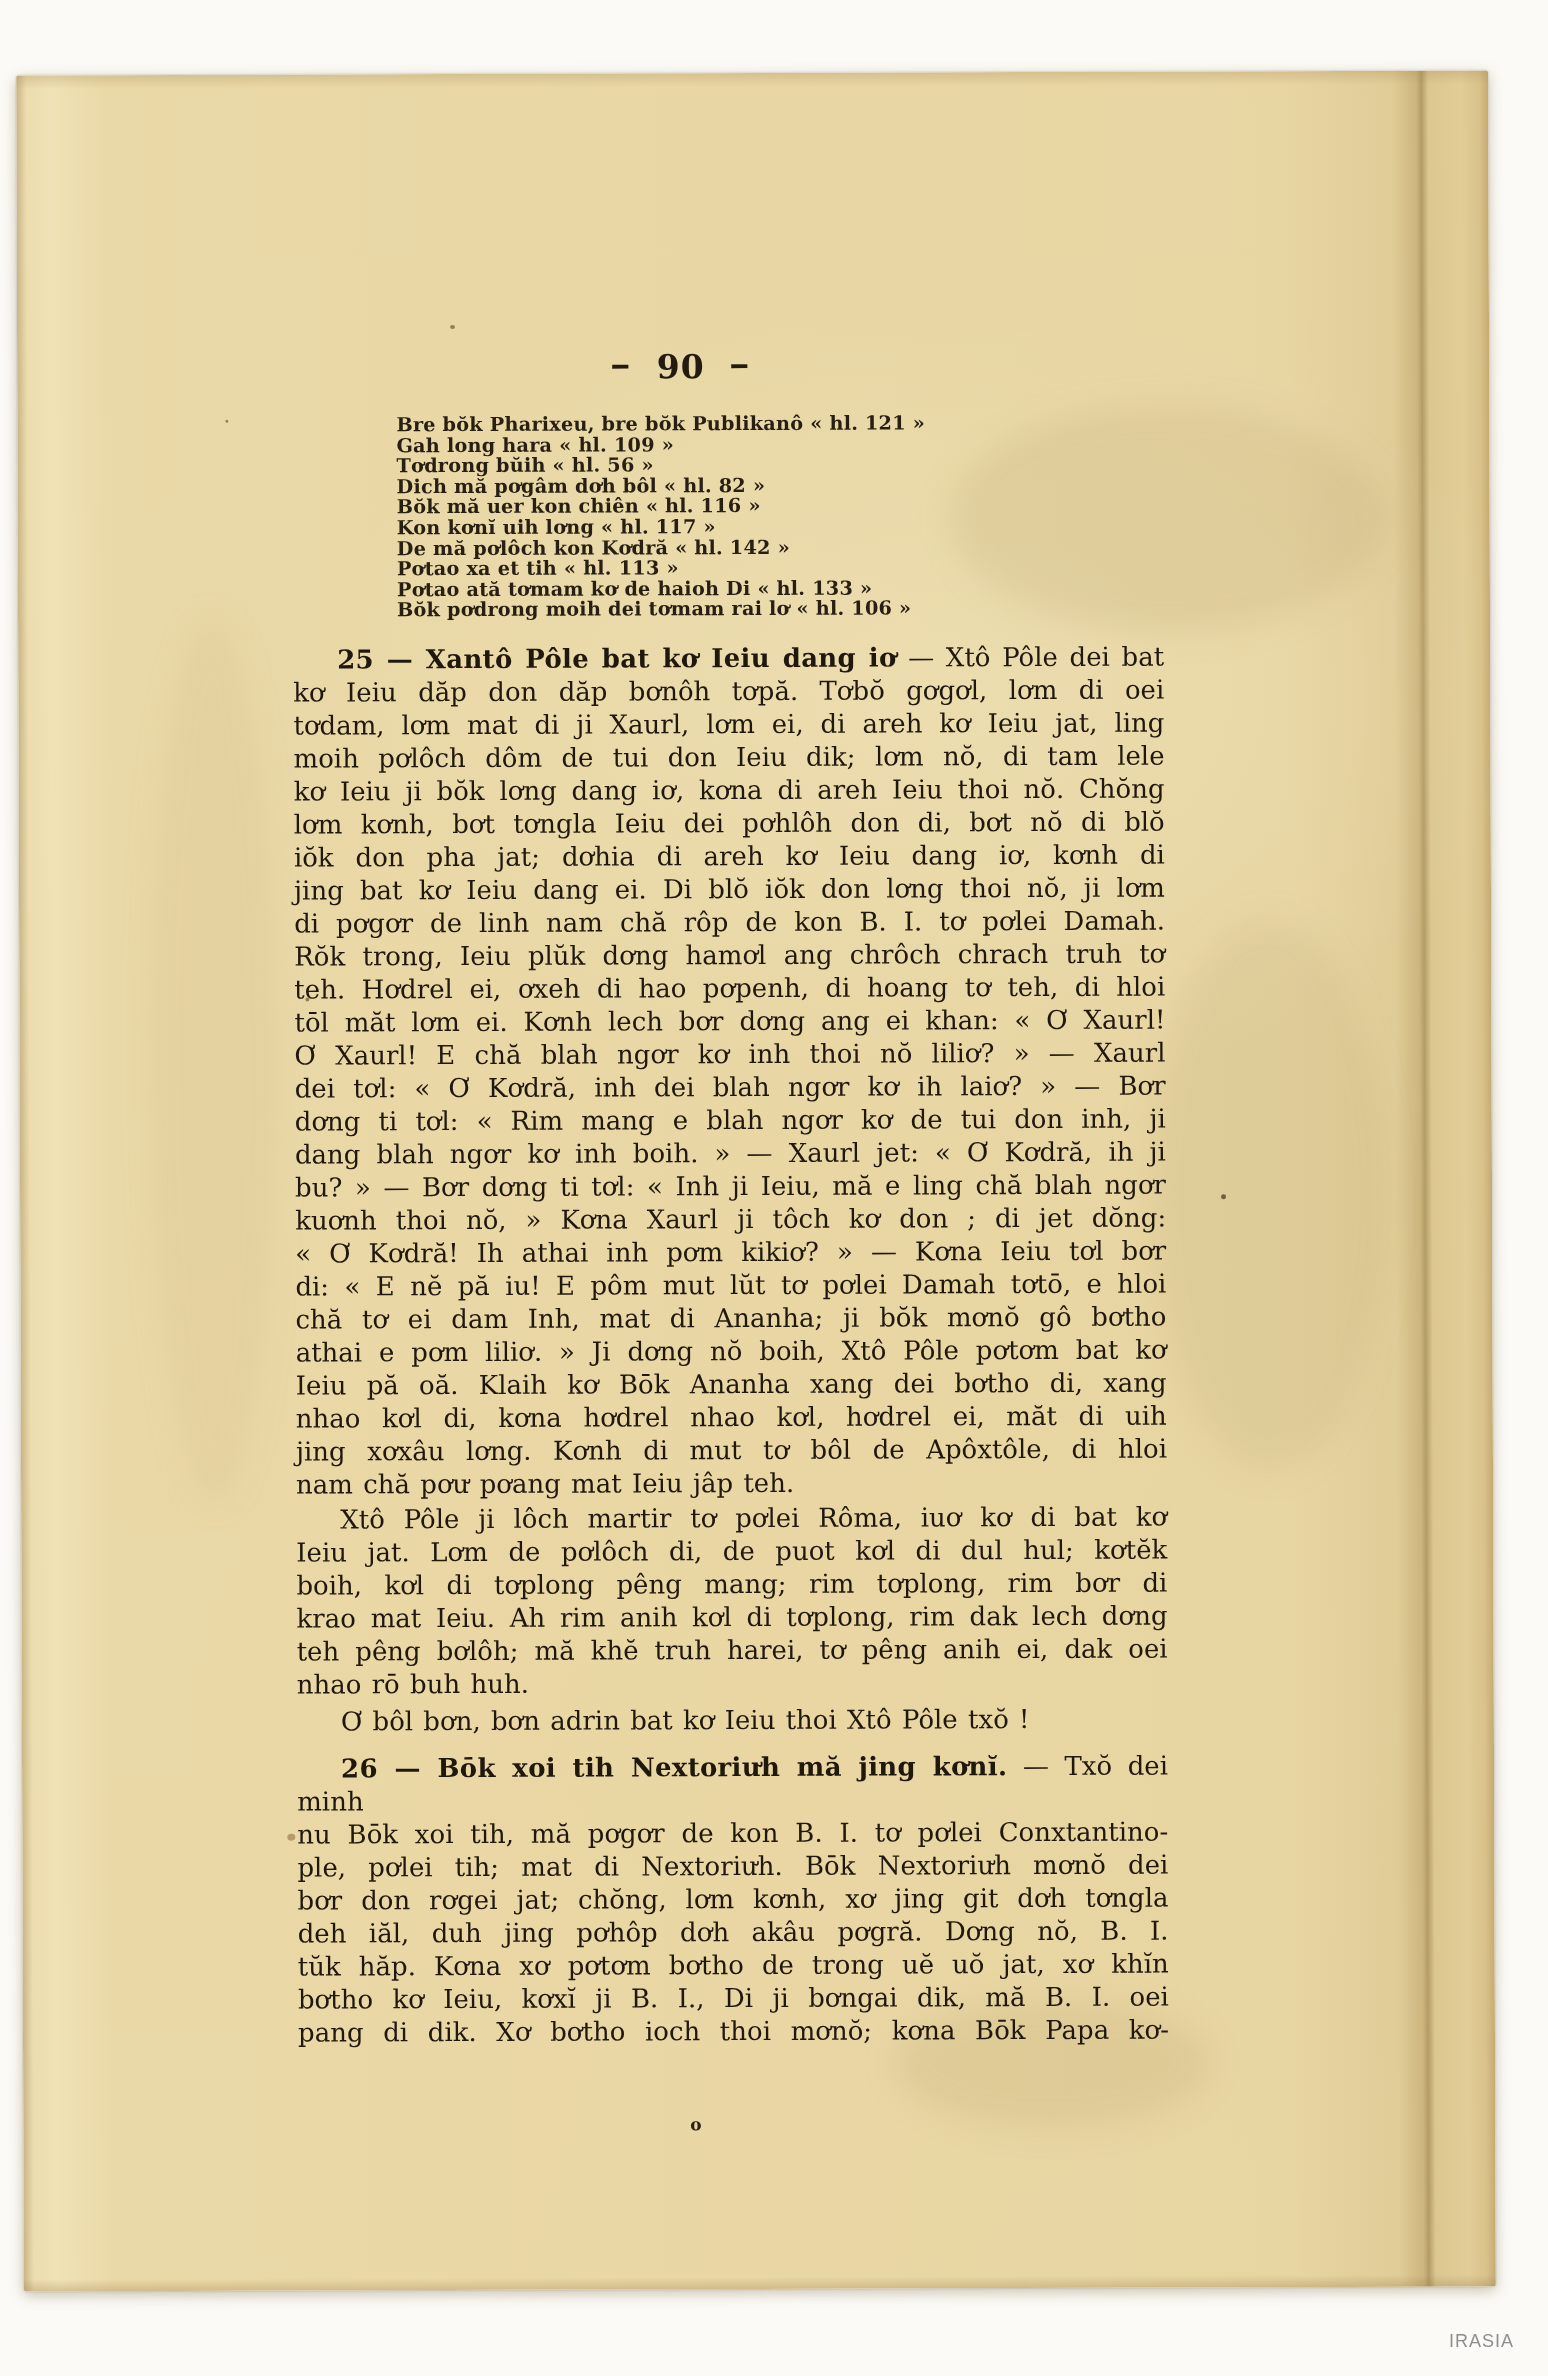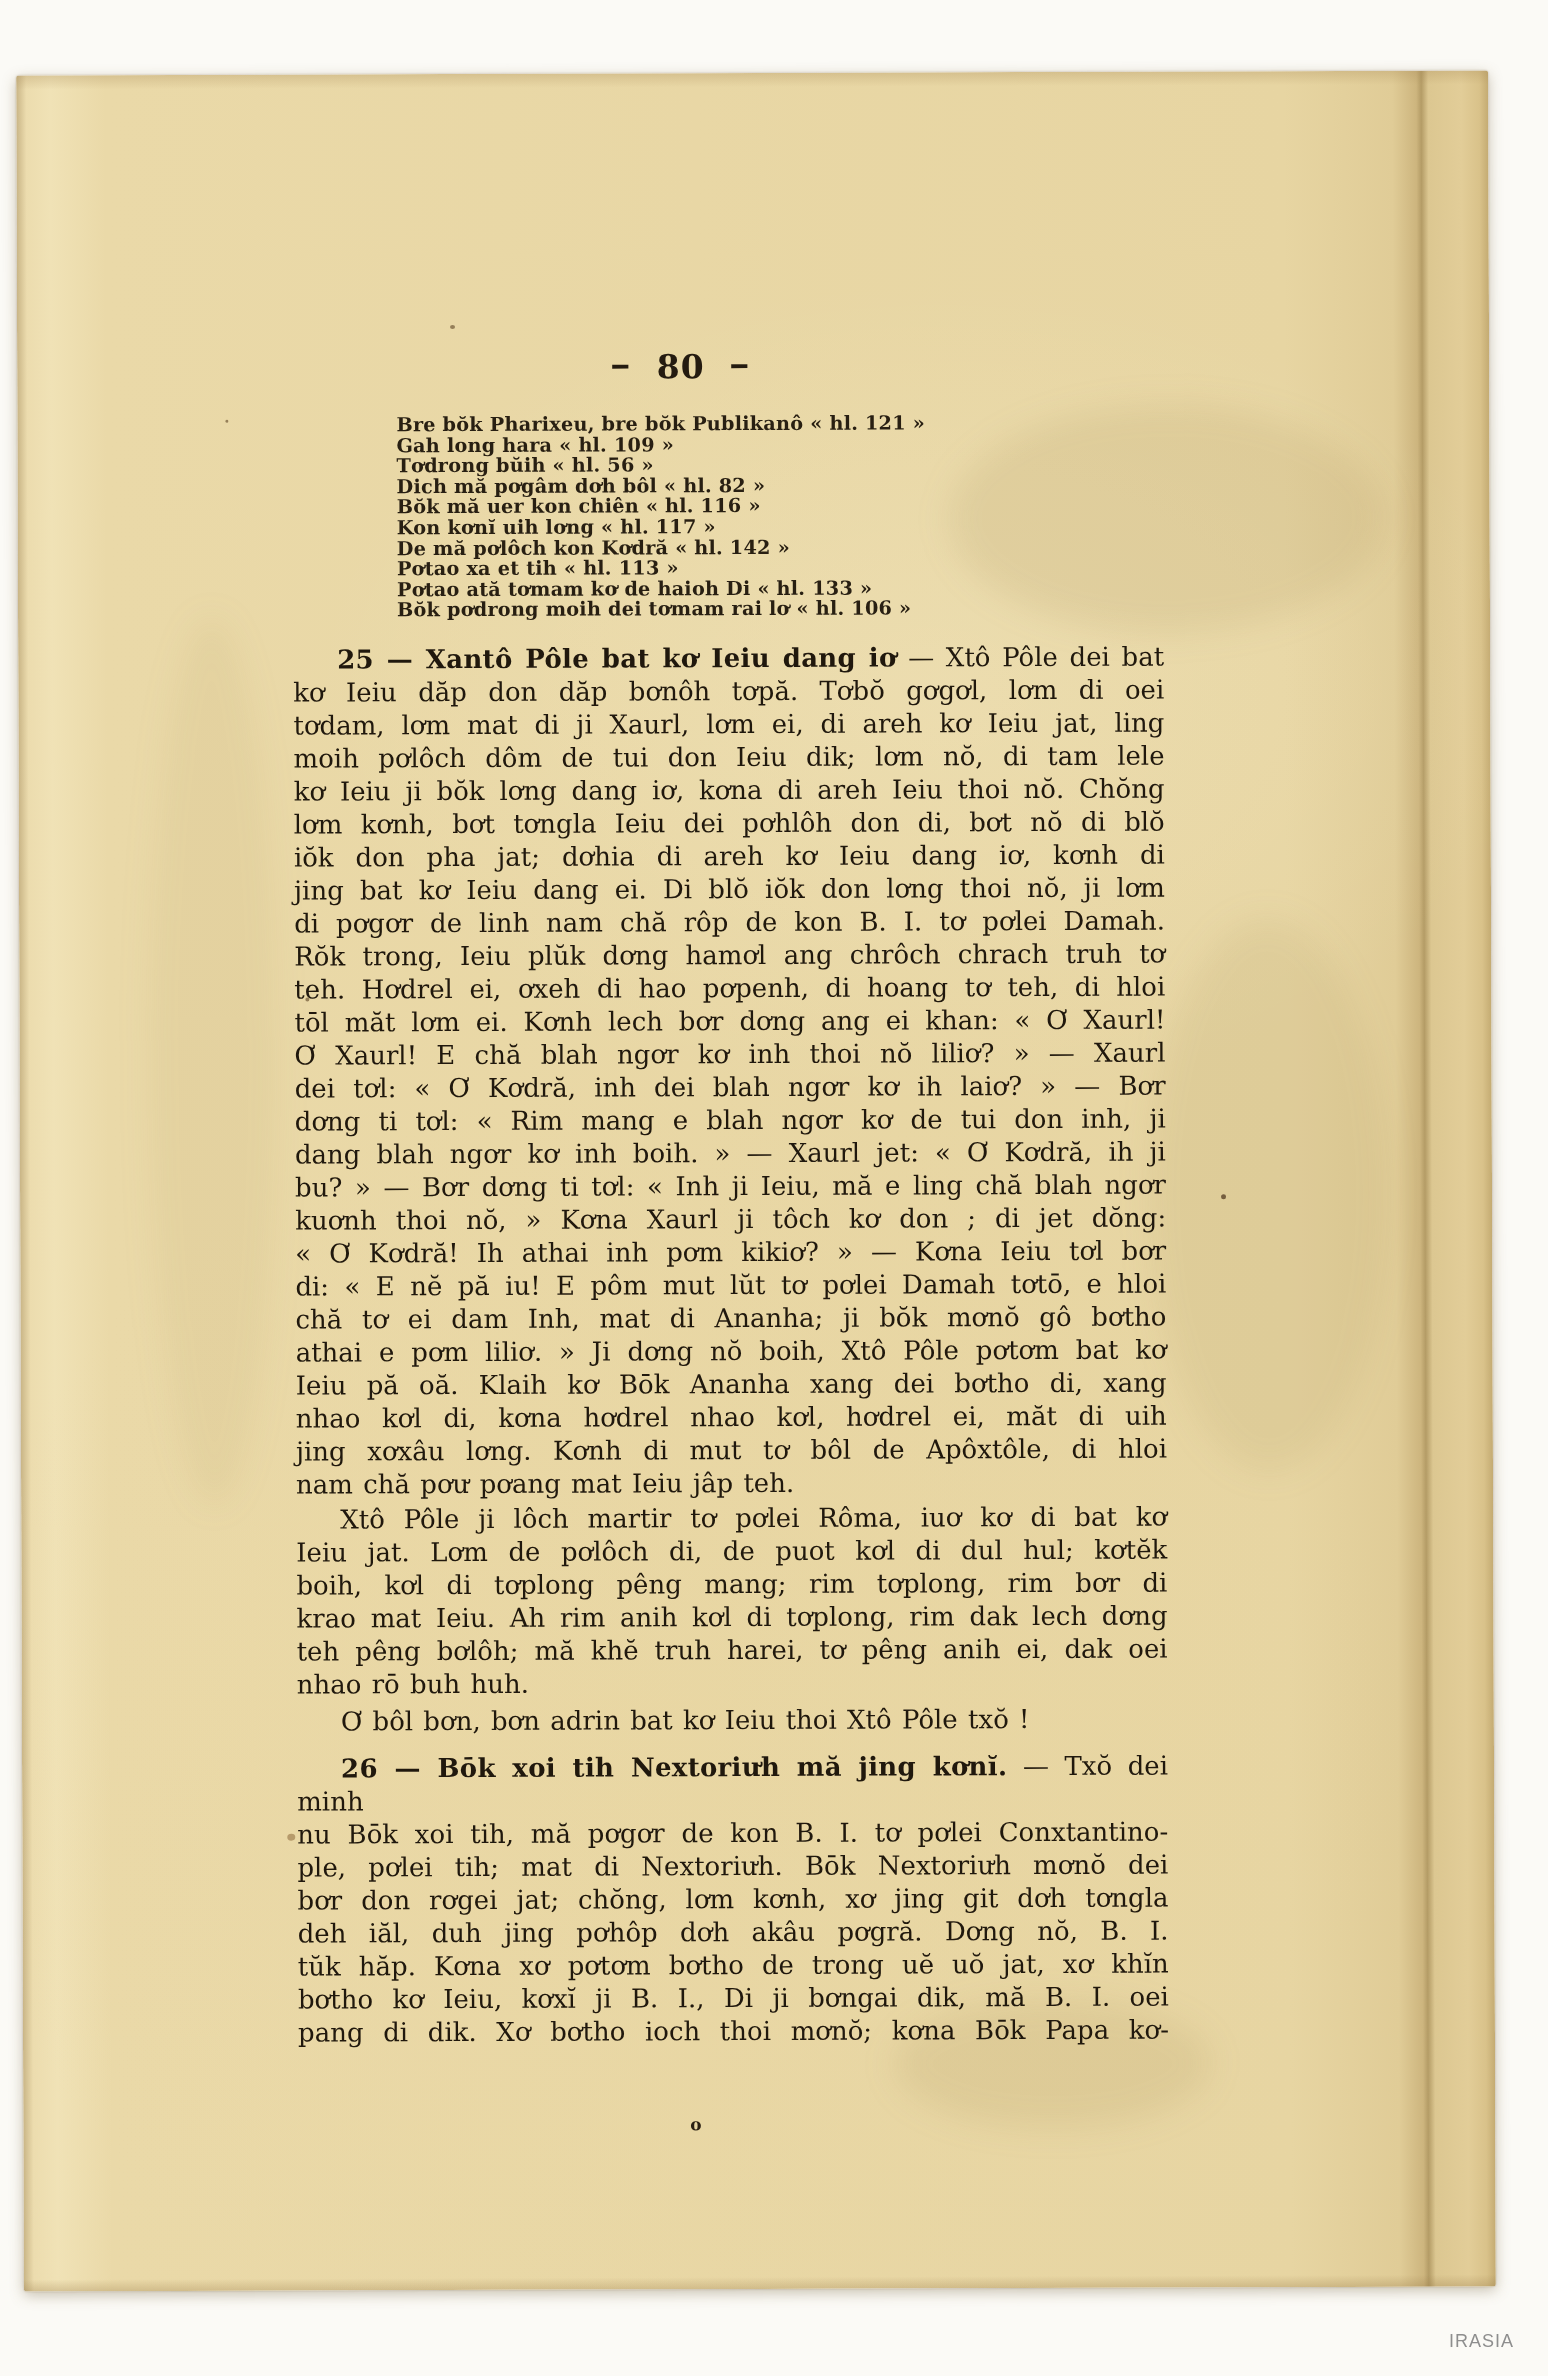--- a/index.html
+++ b/index.html
@@ -70,21 +70,21 @@
   <div class="smudge s2"></div>
   <div class="smudge s3"></div>
   <div class="smudge s4"></div>
   <div class="freckle f1"></div>
   <div class="freckle f2"></div>
   <div class="freckle f3"></div>
   <div class="freckle f4"></div>
   <div class="freckle f5"></div>
 
   <div class="pageno">
-    <span class="dash">–</span><span>80</span><span class="dash">–</span>
+    <span class="dash">–</span><span>90</span><span class="dash">–</span>
   </div>
 
   <div class="reflist">
       <div class="refline">Bre bŏk Pharixeu, bre bŏk Publikanô « hl. 121 »</div>
       <div class="refline">Gah long hara « hl. 109 »</div>
       <div class="refline">Tơdrong bŭih « hl. 56 »</div>
       <div class="refline">Dich mă pơgâm dơh bôl « hl. 82 »</div>
       <div class="refline">Bŏk mă uer kon chiên « hl. 116 »</div>
       <div class="refline">Kon kơnĭ uih lơng « hl. 117 »</div>
       <div class="refline">De mă pơlôch kon Kơdră « hl. 142 »</div>

